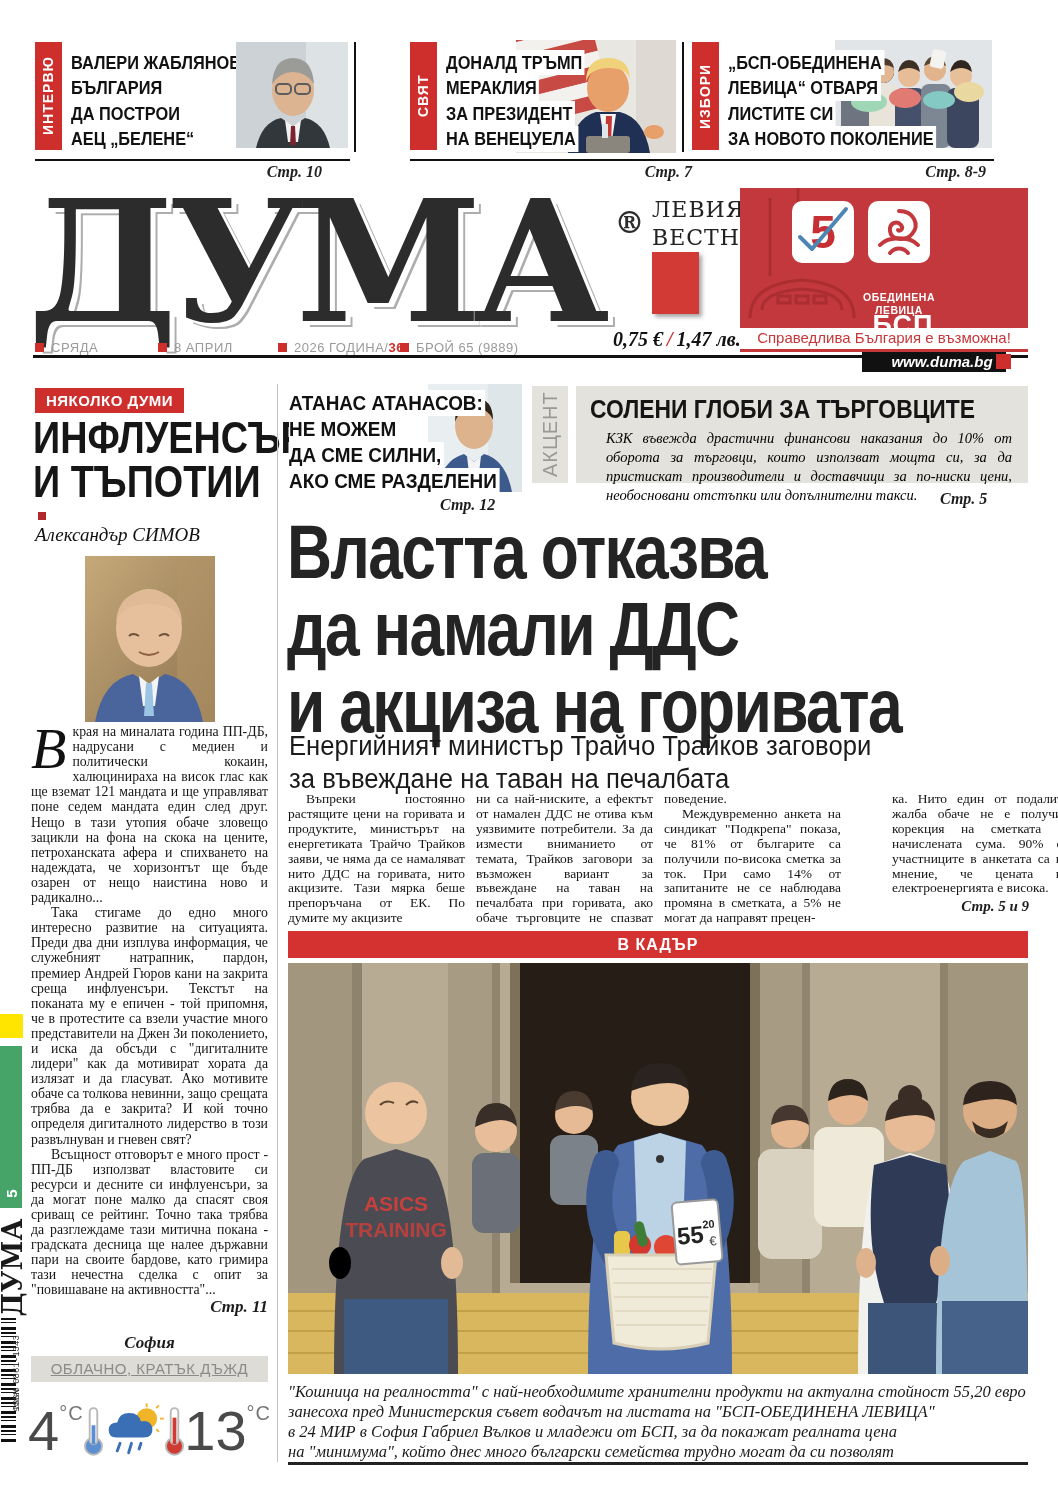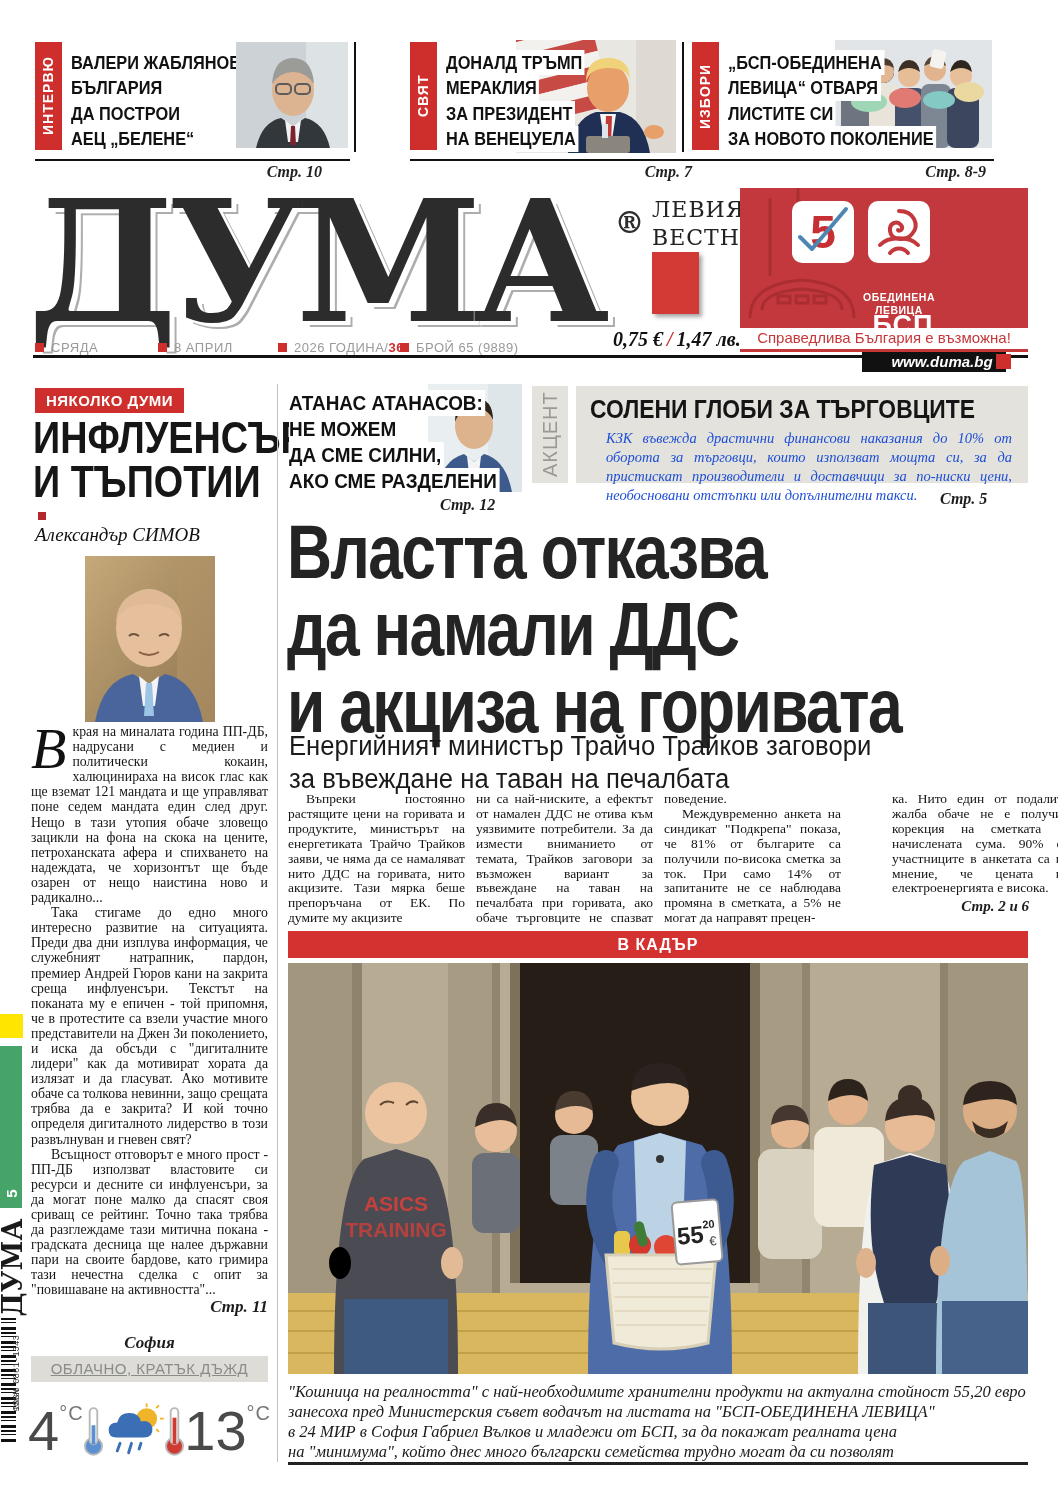--- a/index.html
+++ b/index.html
@@ -103,21 +103,21 @@
   #atpage{position:absolute;left:440px;top:496px;font:bold italic 16px "Liberation Serif",serif;}
 
   
   #aklabel{position:absolute;left:532px;top:386px;width:36px;height:97px;background:#e3e2dc;}
   #aklabel span{position:absolute;left:0;top:0;width:36px;height:97px;color:#9a9a95;
       font:20px/36px "Liberation Sans",sans-serif;letter-spacing:1px;writing-mode:vertical-rl;
       transform:rotate(180deg);text-align:center;}
   #akbox{position:absolute;left:576px;top:386px;width:452px;height:97px;background:#e3e2dc;}
   #akhead{font:bold 26px "Liberation Sans",sans-serif;transform:scaleX(.88);transform-origin:left top;
           margin:8px 0 4px 14px;color:#151515;white-space:nowrap;}
-  #aktext{font:italic 14.5px/1.32 "Liberation Serif",serif;color:#1d4ed8;margin:0 16px 0 30px;text-align:justify;}
+  #aktext{font:italic 14.5px/1.32 "Liberation Serif",serif;color:#000000;margin:0 16px 0 30px;text-align:justify;}
   #akpage{position:absolute;left:940px;top:490px;font:bold italic 16px "Liberation Serif",serif;}
 
   
   #mainhead{position:absolute;left:287px;top:513px;font:bold 76px/77px "Liberation Sans",sans-serif;
             letter-spacing:-2px;color:#242424;transform:scaleX(.82);transform-origin:left top;white-space:nowrap;}
   #subhead{position:absolute;left:289px;top:730px;font:27px/33px "Liberation Sans",sans-serif;color:#1b1b1b;
            transform:scaleX(.95);transform-origin:left top;white-space:nowrap;}
   .mcol{position:absolute;top:792px;width:177px;font:13.5px/14.9px "Liberation Serif",serif;
         text-align:justify;color:#141414;}
   .mcol p{margin:0;}
@@ -413,21 +413,21 @@
   <div class="mcol" style="left:476px;">
       <p>ни са най-ниските, а ефектът от намален ДДС не отива към уязвимите потребители. За да измести вниманието от темата, Трайков заговори за възможен вариант за въвеждане на таван на печалбата при горивата, ако обаче търговците не спазват пазарно</p>
     </div>
   <div class="mcol" style="left:664px;">
     <p>поведение.</p>
     <p class="ind">Междувременно анкета на синдикат "Подкрепа" показа, че 81% от българите са получили по-висока сметка за ток. При само 14% от запитаните не се наблюдава промяна в сметката, а 5% не могат да направят прецен-</p>
   </div>
   <div class="mcol" style="left:892px;">
       <p>ка. Нито един от подалите жалба обаче не е получил корекция на сметката за начислената сума. 90% от участниците в анкетата са на мнение, че цената на електроенергията е висока.</p>
     </div>
-  <div id="mpage">Стр. 2 и 6</div>
+  <div id="mpage">Стр. 5 и 9</div>
 
   <div id="vkbar">В КАДЪР</div>
   <div id="photo">
     <svg width="740" height="411" viewBox="0 0 740 411">
       <rect width="740" height="411" fill="#b8ab93"></rect>
       <g>
         <rect x="0" y="0" width="64" height="411" fill="#a2967e"></rect>
         <rect x="64" y="0" width="10" height="411" fill="#8e836c"></rect>
         <rect x="160" y="0" width="44" height="340" fill="#a89b84"></rect>
         <rect x="204" y="0" width="8" height="340" fill="#90856e"></rect>

